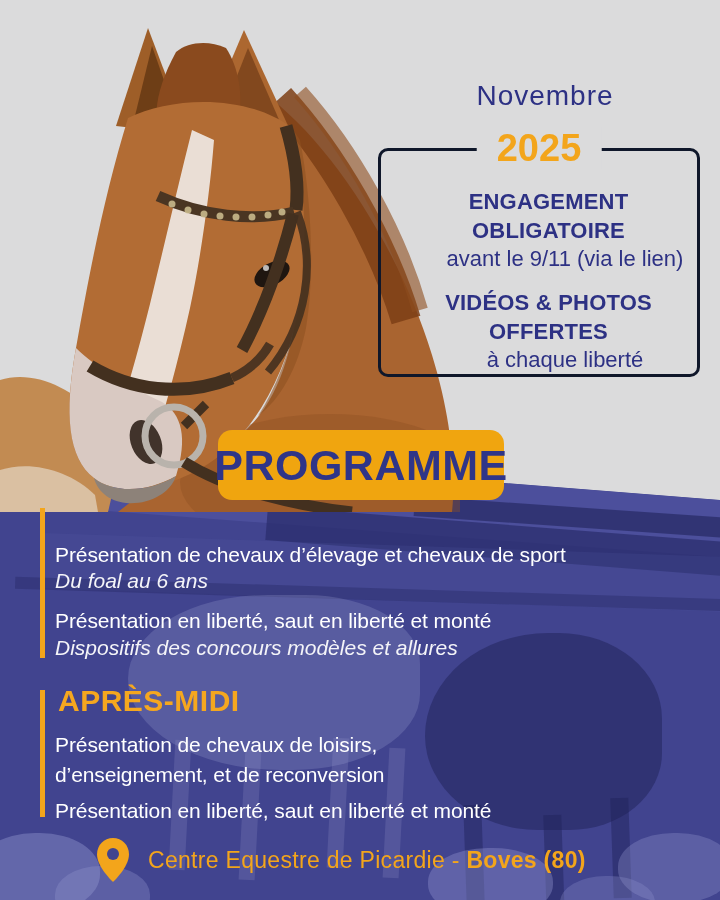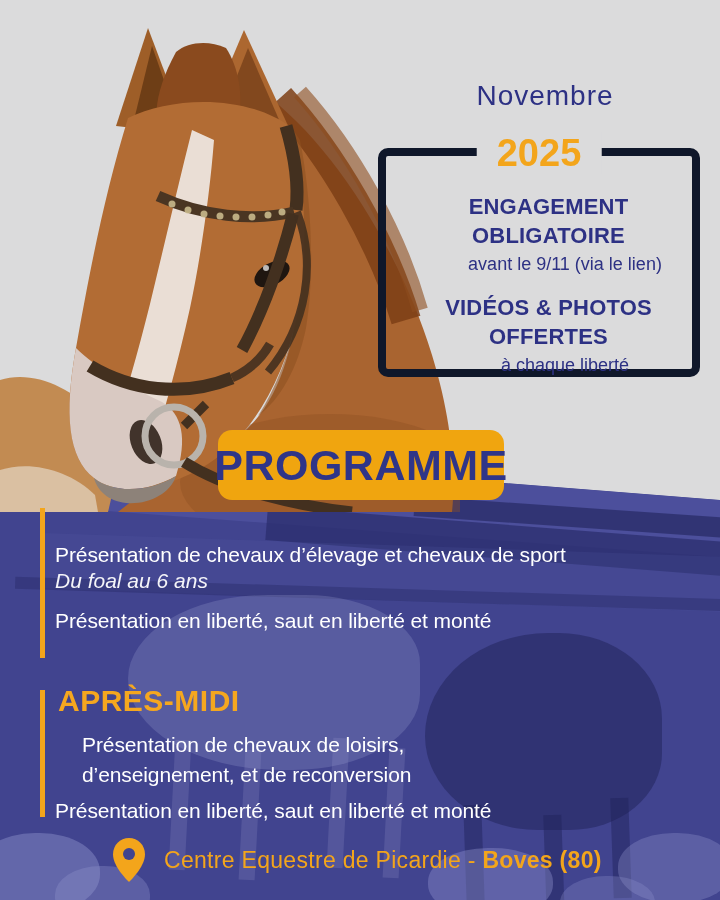--- a/index.html
+++ b/index.html
@@ -28,39 +28,39 @@
   .blob{position:absolute;background:#8E92CC;border-radius:48%;}
   
   .horse-art{position:absolute;left:0;top:0;width:460px;height:512px;z-index:2;}
   
   .date-day{position:absolute;left:380px;top:36px;width:330px;text-align:center;
     font-size:38px;font-weight:bold;color:#F3A51B;letter-spacing:.5px;z-index:3;}
   .date-month{position:absolute;left:380px;top:80px;width:330px;text-align:center;
     font-size:28px;color:#2D3184;letter-spacing:1px;z-index:3;}
   
   .info-box{position:absolute;left:378px;top:148px;width:322px;height:229px;box-sizing:border-box;
-    border:8px solid #0f172a;border-radius:10px;z-index:3;}
+    border:3px solid #0f172a;border-radius:10px;z-index:3;}
   .year-legend{position:absolute;top:-24px;left:50%;transform:translateX(-50%);
     background:#DBDBDC;padding:0 20px;font-size:38px;font-weight:bold;color:#F3A51B;line-height:42px;white-space:nowrap;}
   .box-text{position:absolute;left:0;right:0;top:36px;text-align:center;color:#2D3184;padding-left:19px;}
   .box-bold{font-size:22px;font-weight:bold;letter-spacing:.2px;line-height:29px;}
-  .box-reg{font-size:18px;line-height:28px;margin-left:33px;}
+  .box-reg{font-size:22px;line-height:28px;margin-left:33px;}
   .gap{height:15px;}
   
   .programme-badge{position:absolute;left:218px;top:430px;width:286px;height:70px;z-index:5;
     background:#F0A50F;border-radius:14px;display:flex;align-items:center;justify-content:center;
     font-size:43px;font-weight:bold;color:#2F3588;letter-spacing:.5px;}
   
   .accent-bar{position:absolute;width:5px;background:#F3A51B;z-index:4;}
   .sec-title{position:absolute;left:58px;color:#F5A71F;font-size:30px;font-weight:bold;letter-spacing:.5px;z-index:4;}
   .item-bold{position:absolute;left:55px;color:#FFFFFF;font-size:21px;font-weight:normal;
     letter-spacing:-0.1px;line-height:30px;white-space:pre-line;z-index:4;}
   .item-italic{position:absolute;left:55px;color:#F4F4F8;font-size:21px;font-style:italic;z-index:4;}
   
-  .footer{position:absolute;left:112px;top:834px;height:52px;display:flex;align-items:center;z-index:4;text-align:right;}
+  .footer{position:absolute;left:96px;top:834px;height:52px;display:flex;align-items:center;z-index:4;text-align:right;}
   .pin{width:34px;height:46px;margin-right:18px;flex:none;}
   .venue{font-size:23px;color:#F3A51B;letter-spacing:.3px;white-space:nowrap;}
   .venue-bold{font-weight:bold;}
 </style>
 </head>
 <body>
 
 <div class="poster">
 
   <div class="blue-section">
@@ -148,24 +148,25 @@
       <div class="box-reg">à chaque liberté</div>
     </div>
   </div>
 
   <div class="programme-badge">PROGRAMME</div>
 
   <div class="accent-bar" style="left:40px;top:508px;height:150px;"></div>
   <div class="item-bold" style="top:540px;">Présentation de chevaux d’élevage et chevaux de sport</div>
   <div class="item-italic" style="top:569px;">Du foal au 6 ans</div>
   <div class="item-bold" style="top:606px;">Présentation en liberté, saut en liberté et monté</div>
+  <div class="item-italic" style="top:636px;">Dispositifs des concours modèles et allures</div>
 
   <div class="accent-bar" style="left:40px;top:690px;height:127px;"></div>
   <div class="sec-title" style="top:684px;">APRÈS-MIDI</div>
-  <div class="item-bold" style="top:730px;margin-left:27px;">Présentation de chevaux de loisirs,
+  <div class="item-bold" style="top:730px;">Présentation de chevaux de loisirs,
 d’enseignement, et de reconversion</div>
   <div class="item-bold" style="top:796px;">Présentation en liberté, saut en liberté et monté</div>
 
   <div class="footer">
     <svg class="pin" viewBox="0 0 34 46" aria-hidden="true">
       <path d="M17,1 C26,1 33,8 33,17.5 C33,30 17,45 17,45 C17,45 1,30 1,17.5 C1,8 8,1 17,1 Z" fill="#F3A51B"></path>
       <circle cx="17" cy="17" r="6" fill="#41448F"></circle>
     </svg>
     <div class="venue"><span>Centre Equestre de Picardie - </span><span class="venue-bold">Boves (80)</span></div>
   </div>

